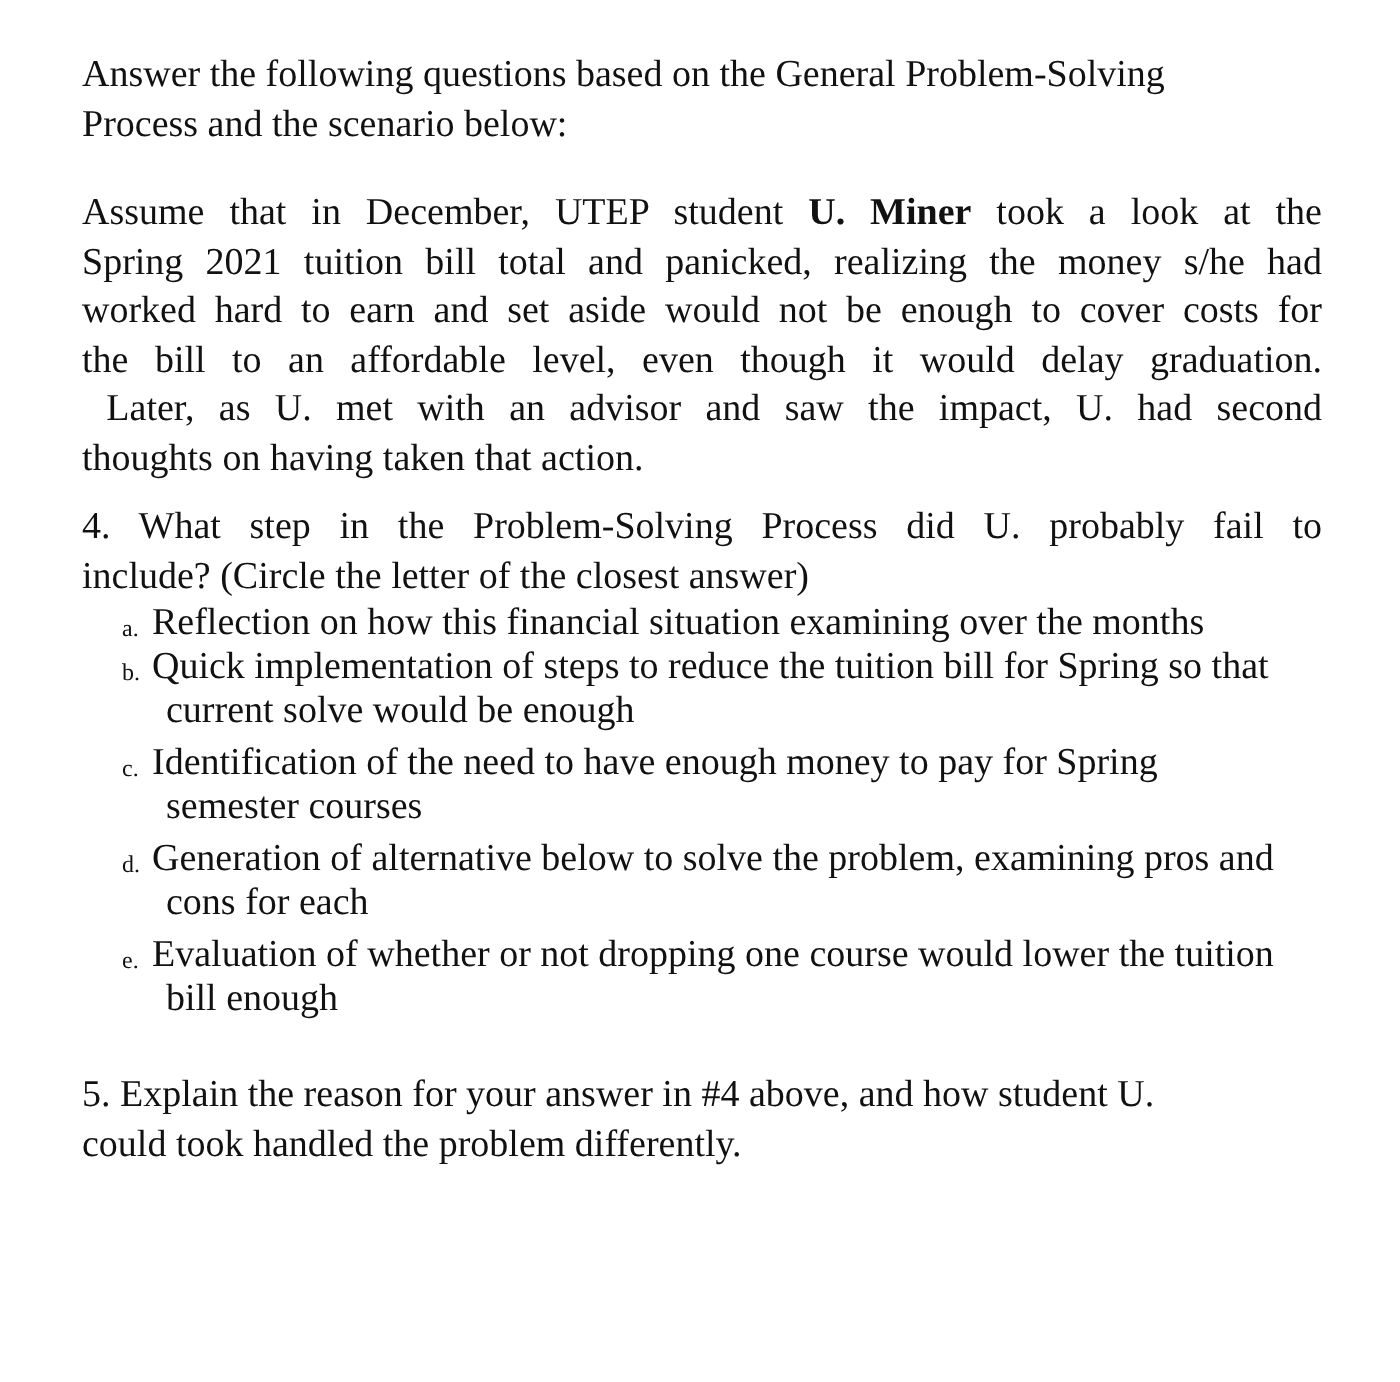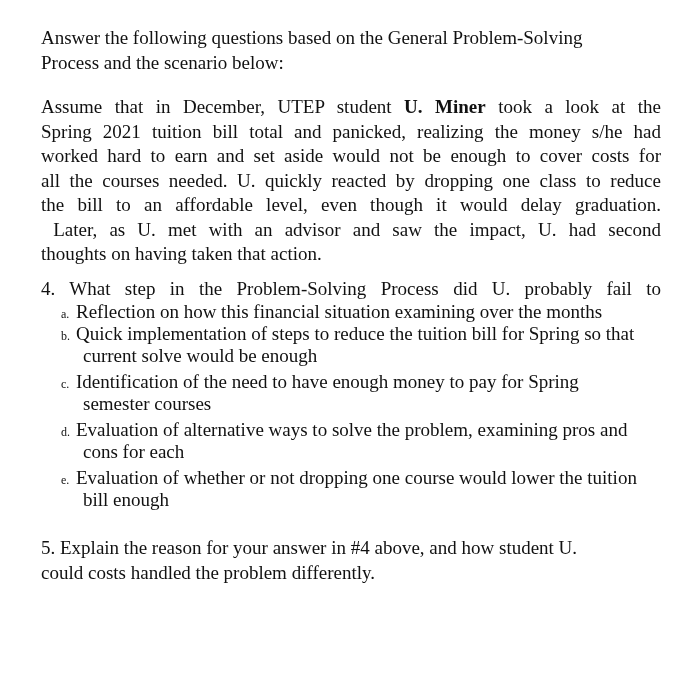--- a/index.html
+++ b/index.html
@@ -69,55 +69,55 @@
   </div>
 
   <div class="scenario">
     <div class="line justify">
       <span>Assume that in December, UTEP student</span>
       <b>U. Miner</b>
       <span>took a look at the</span>
     </div>
     <div class="line justify">Spring 2021 tuition bill total and panicked, realizing the money s/he had</div>
     <div class="line justify">worked hard to earn and set aside would not be enough to cover costs for</div>
-    <div class="line justify">all the courses needed.  U. quickly reacted by dropping one class to reduce</div>
     <div class="line justify">the bill to an affordable level, even though it would delay graduation.</div>
     <div class="line justify" style="white-space:pre;"> Later, as U. met with an advisor and saw the impact, U. had second</div>
     <div class="line">thoughts on having taken that action.</div>
   </div>
 
   <div class="q4">
     <div class="line justify">4.  What step in the Problem-Solving Process did U. probably fail to</div>
+    <div class="line">include? (Circle the letter of the closest answer)</div>
 
     <div class="options">
       <div class="option">
         <span class="letter">a.</span>
         <div>Reflection on how this financial situation examining over the months</div>
       </div>
       <div class="option">
         <span class="letter">b.</span>
         <div>Quick implementation of steps to reduce the tuition bill for Spring so that</div>
         <div class="cont">current solve would be enough</div>
       </div>
       <div class="option gap">
         <span class="letter">c.</span>
         <div>Identification of the need to have enough money to pay for Spring</div>
         <div class="cont">semester courses</div>
       </div>
       <div class="option gap">
         <span class="letter">d.</span>
-        <div>Evaluation of alternative ways to solve the problem, examining pros and</div>
+        <div>Generation of alternative below to solve the problem, examining pros and</div>
         <div class="cont">cons for each</div>
       </div>
       <div class="option gap">
         <span class="letter">e.</span>
         <div>Evaluation of whether or not dropping one course would lower the tuition</div>
         <div class="cont">bill enough</div>
       </div>
     </div>
   </div>
 
   <div class="q5">
     <div class="line">5.  Explain the reason for your answer in #4 above, and how student U.</div>
-    <div class="line">could costs handled the problem differently.</div>
+    <div class="line">could took handled the problem differently.</div>
   </div>
 
 </div>
 
 </body></html>

